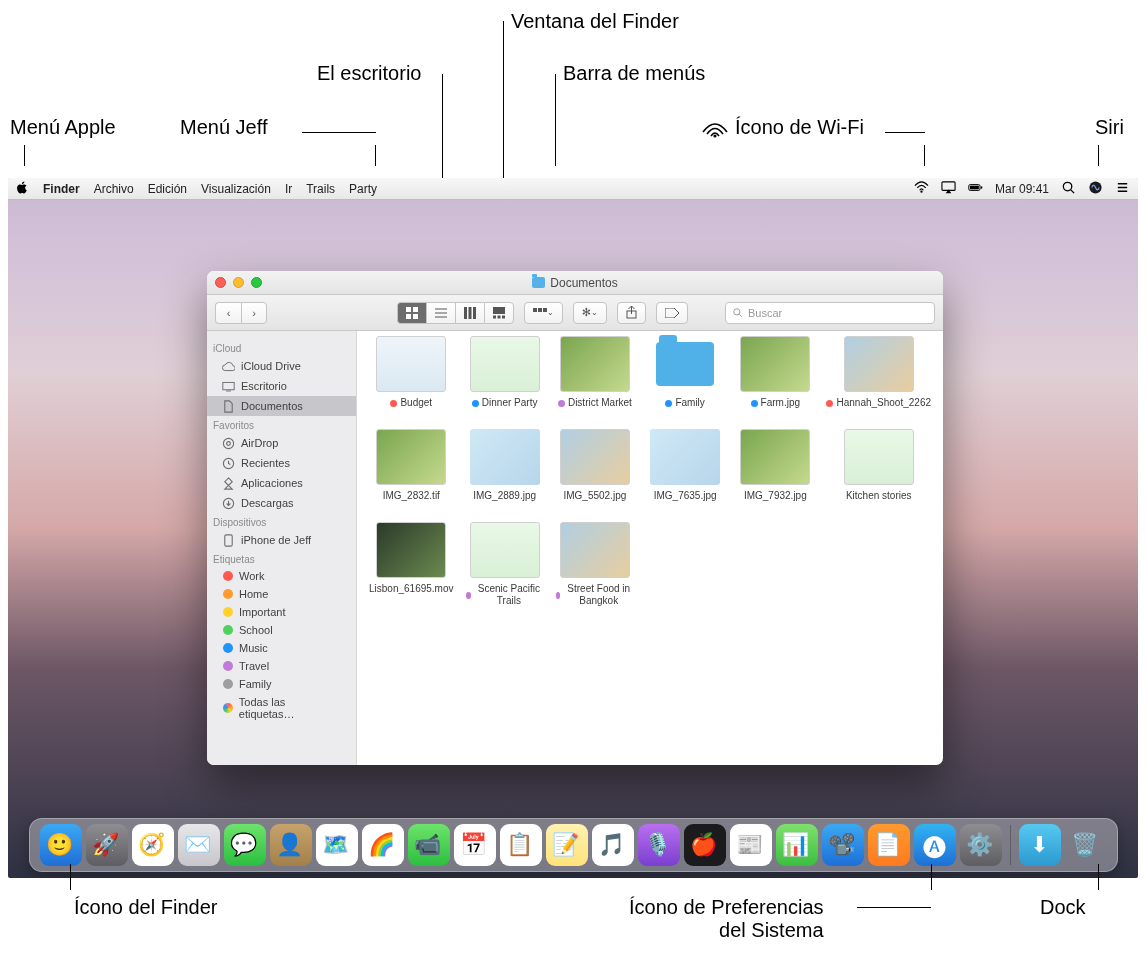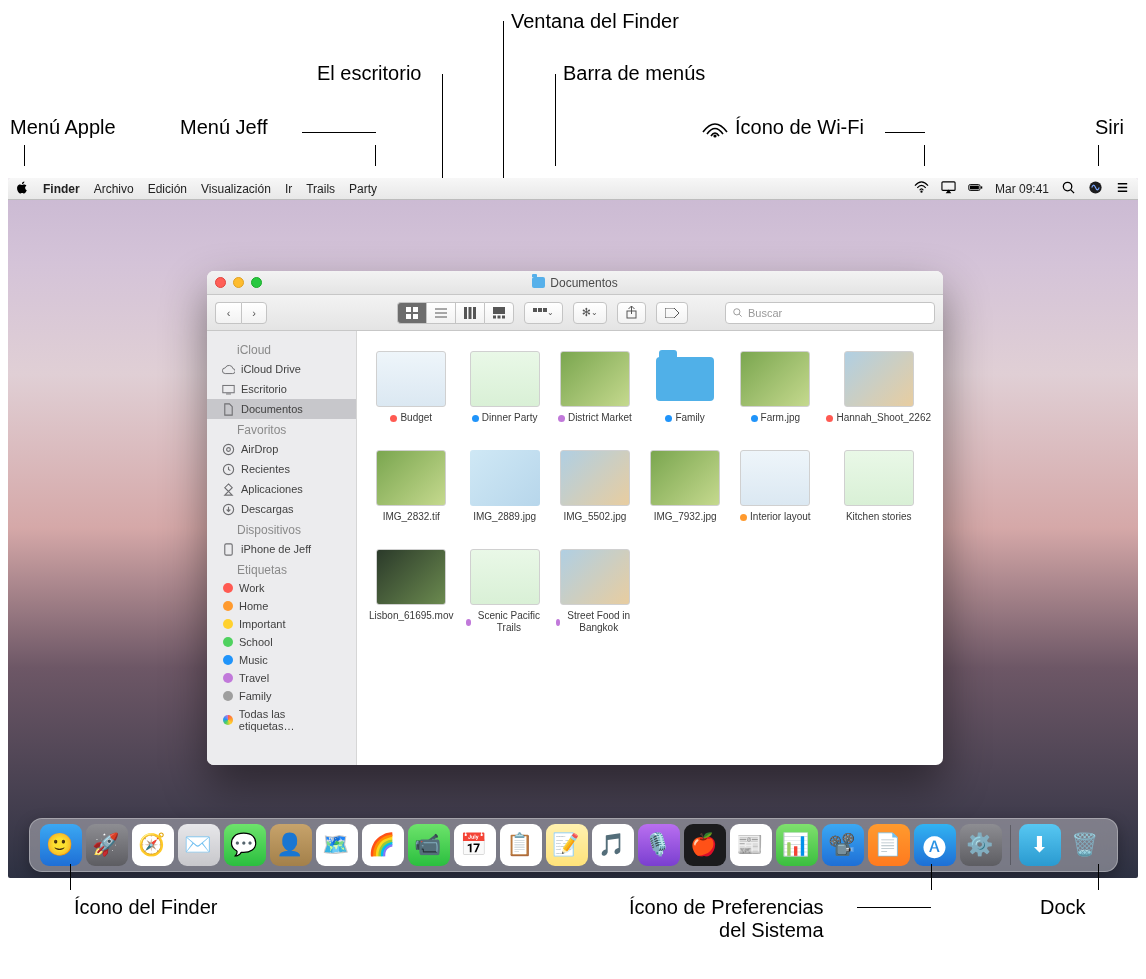--- a/index.html
+++ b/index.html
@@ -114,29 +114,29 @@
   .search {
     background:#fff; border:1px solid #c4c4c4; border-radius:4px;
     height:22px; width:210px; display:flex; align-items:center; padding:0 6px; gap:5px;
     color:#999; font-size:11px;
   }
   .finder-body { flex:1; display:flex; overflow:hidden; }
   .sidebar {
     width:150px; background:#ececee; border-right:1px solid #d6d6d6;
     font-size:11px; overflow:auto; padding:8px 0;
   }
-  .sb-header{color:#8a8a8a; font-size:12px; padding:4px 30px 2px; font-weight:500;}
+  .sb-header{color:#8a8a8a; font-size:10px; padding:4px 6px 2px; font-weight:500;}
   .sb-item{display:flex;align-items:center;gap:6px;padding:3px 14px;color:#414141;cursor:default;}
   .sb-item.selected{background:#c7c7cb;}
   .sb-icon{width:14px;height:14px;display:flex;align-items:center;justify-content:center;color:#6f6f72;}
   .sb-icon svg{width:13px;height:13px;fill:#6f6f72;}
   .tag-dot{width:10px;height:10px;border-radius:50%;margin-left:2px;}
   .content {
-    flex:1; overflow:auto; padding:20px 12px;
-    display:grid; grid-template-columns:repeat(6,1fr); gap:26px 12px;
+    flex:1; overflow:auto; padding:5px 12px;
+    display:grid; grid-template-columns:repeat(6,1fr); gap:20px 12px;
     align-content:start;
   }
   .file { display:flex; flex-direction:column; align-items:center; font-size:10px; color:#393939; text-align:center; }
   .thumb {
     width:70px; height:56px; border:1px solid #d0d0d0; border-radius:3px; background:#f4f4f4; margin-bottom:5px;
     background-size:cover; background-position:center;
     display:flex;align-items:center;justify-content:center;
   }
   .thumb.doc{background:linear-gradient(#e9f8e7,#d9f0d6);}
   .thumb.sheet{background:linear-gradient(#eef5fa,#dbe8f2);}
@@ -484,30 +484,29 @@
               <span>IMG_2889.jpg</span>
             </div>
           </div>
           <div class="file">
             <div class="thumb img3"></div>
             <div class="name">
               <span>IMG_5502.jpg</span>
             </div>
           </div>
           <div class="file">
+            <div class="thumb img4"></div>
+            <div class="name">
+              <span>IMG_7635.jpg</span>
+            </div>
+          </div>
+          <div class="file">
             <div class="thumb img1"></div>
             <div class="name">
               <span>IMG_7932.jpg</span>
-            </div>
-          </div>
-          <div class="file">
-            <div class="thumb sheet"></div>
-            <div class="name">
-              <span class="tag t-orange"></span>
-              <span>Interior layout</span>
             </div>
           </div>
           <div class="file">
             <div class="thumb doc"></div>
             <div class="name">
               <span>Kitchen stories</span>
             </div>
           </div>
           <div class="file">
             <div class="thumb img2"></div>

